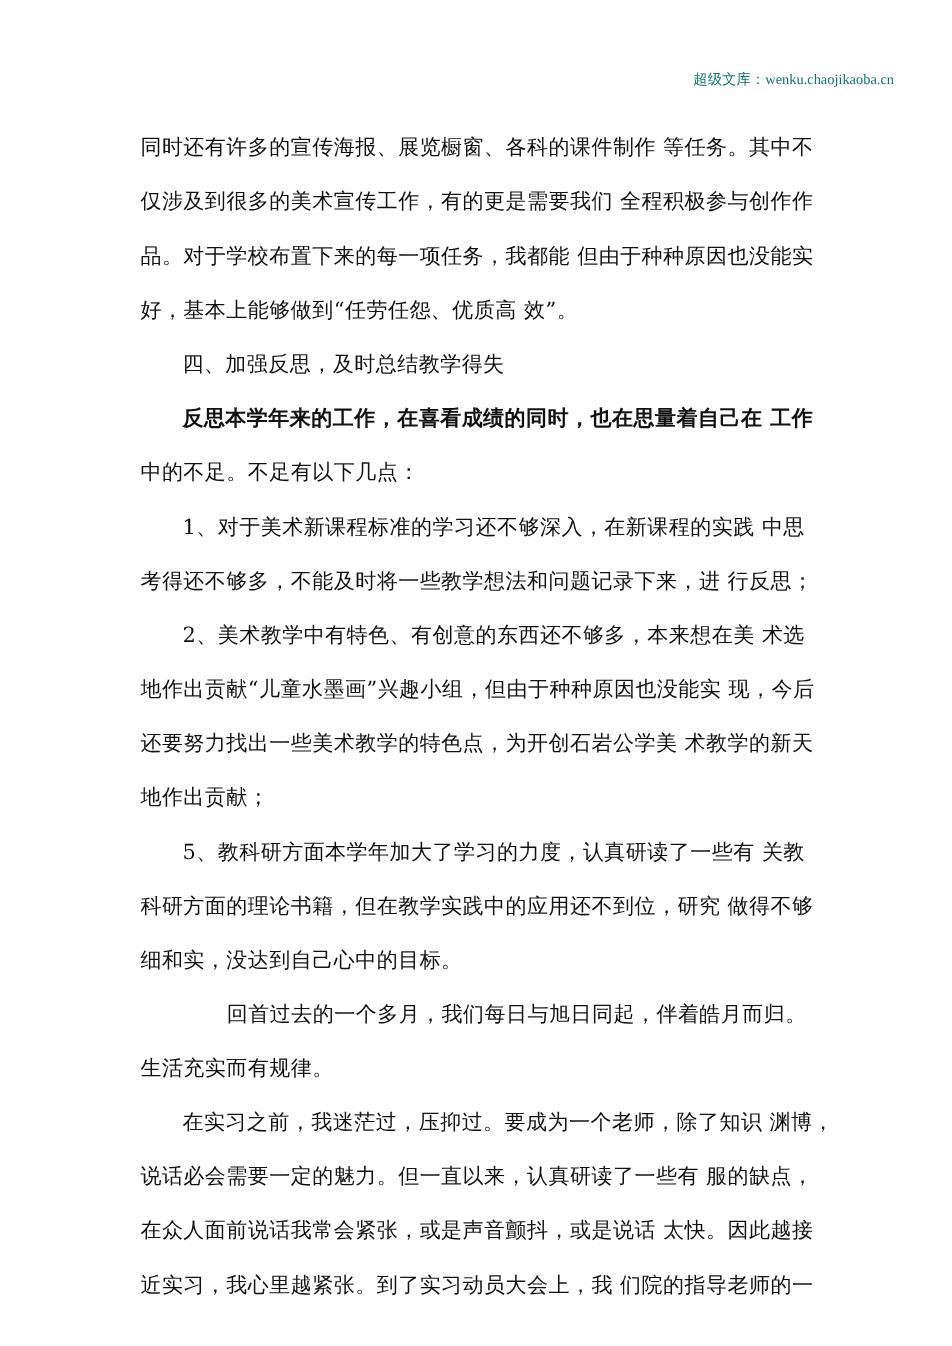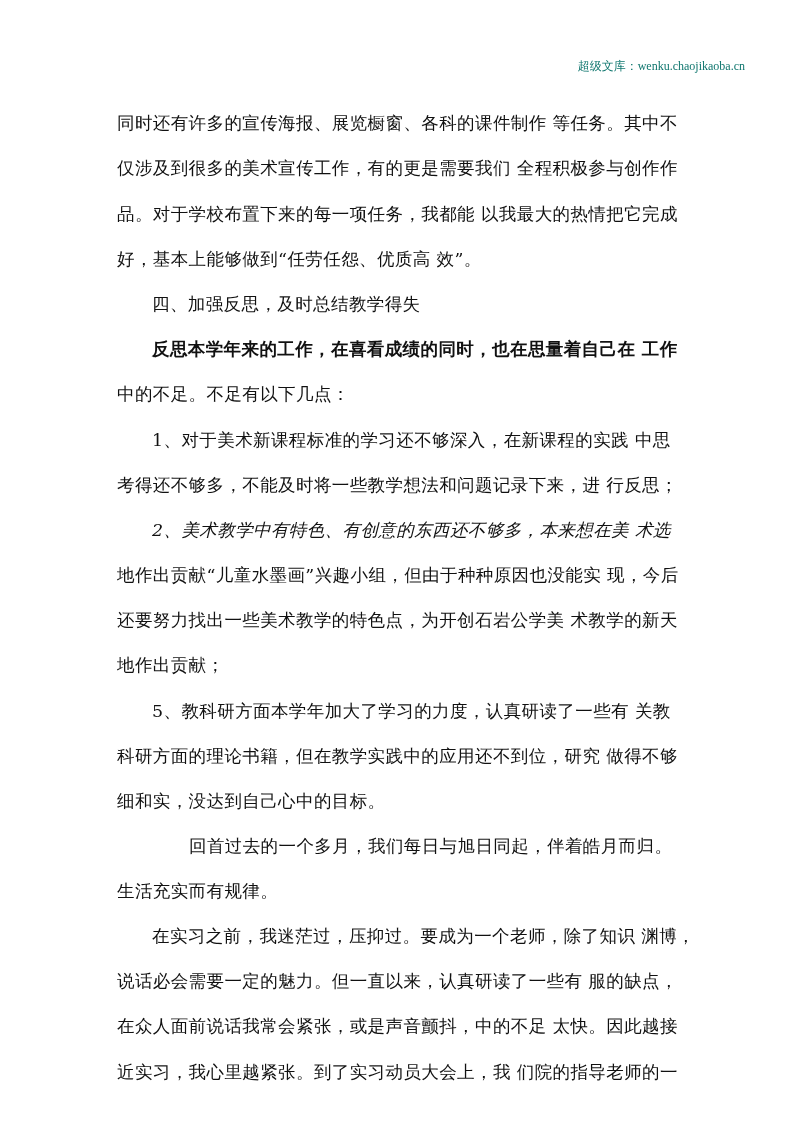--- a/index.html
+++ b/index.html
@@ -12,33 +12,33 @@
   .indent { left: 152px; }
 </style>
 </head>
 <body>
 
 <div class="header">超级文库：wenku.chaojikaoba.cn</div>
 
 <div id="body-text">
     <div class="line" style="top: 111px;">同时还有许多的宣传海报、展览橱窗、各科的课件制作 等任务。其中不</div>
     <div class="line" style="top: 156px;">仅涉及到很多的美术宣传工作，有的更是需要我们 全程积极参与创作作</div>
-    <div class="line" style="top: 202px;">品。对于学校布置下来的每一项任务，我都能 以我最大的热情把它完成</div>
+    <div class="line" style="top: 202px;">品。对于学校布置下来的每一项任务，我都能 但由于种种原因也没能实</div>
     <div class="line" style="top: 247px;">好，基本上能够做到“任劳任怨、优质高 效”。</div>
     <div class="line indent" style="top: 292px; width: 530px;">四、加强反思，及时总结教学得失</div>
     <div class="line indent" style="top: 337px; width: 530px; font-weight: bold;">反思本学年来的工作，在喜看成绩的同时，也在思量着自己在 工作</div>
     <div class="line" style="top: 382px;">中的不足。不足有以下几点：</div>
     <div class="line indent" style="top: 428px; width: 530px;">1、对于美术新课程标准的学习还不够深入，在新课程的实践 中思</div>
     <div class="line" style="top: 473px;">考得还不够多，不能及时将一些教学想法和问题记录下来，进 行反思；</div>
-    <div class="line indent" style="top: 518px; width: 530px; font-style: italic;">2、美术教学中有特色、有创意的东西还不够多，本来想在美 术选</div>
+    <div class="line indent" style="top: 518px; width: 530px;">2、美术教学中有特色、有创意的东西还不够多，本来想在美 术选</div>
     <div class="line" style="top: 563px;">地作出贡献“儿童水墨画”兴趣小组，但由于种种原因也没能实 现，今后</div>
     <div class="line" style="top: 608px;">还要努力找出一些美术教学的特色点，为开创石岩公学美 术教学的新天</div>
     <div class="line" style="top: 653px;">地作出贡献；</div>
     <div class="line indent" style="top: 699px; width: 530px;">5、教科研方面本学年加大了学习的力度，认真研读了一些有 关教</div>
     <div class="line" style="top: 744px;">科研方面的理论书籍，但在教学实践中的应用还不到位，研究 做得不够</div>
     <div class="line" style="top: 789px;">细和实，没达到自己心中的目标。</div>
     <div class="line indent" style="top: 834px; width: 530px; margin-left: 37px;">回首过去的一个多月，我们每日与旭日同起，伴着皓月而归。</div>
     <div class="line" style="top: 879px;">生活充实而有规律。</div>
     <div class="line indent" style="top: 924px; width: 530px;">在实习之前，我迷茫过，压抑过。要成为一个老师，除了知识 渊博，</div>
     <div class="line" style="top: 969px;">说话必会需要一定的魅力。但一直以来，认真研读了一些有 服的缺点，</div>
-    <div class="line" style="top: 1014px;">在众人面前说话我常会紧张，或是声音颤抖，中的不足 太快。因此越接</div>
+    <div class="line" style="top: 1014px;">在众人面前说话我常会紧张，或是声音颤抖，或是说话 太快。因此越接</div>
     <div class="line" style="top: 1060px;">近实习，我心里越紧张。到了实习动员大会上，我 们院的指导老师的一</div>
   </div>
 
 </body></html>

